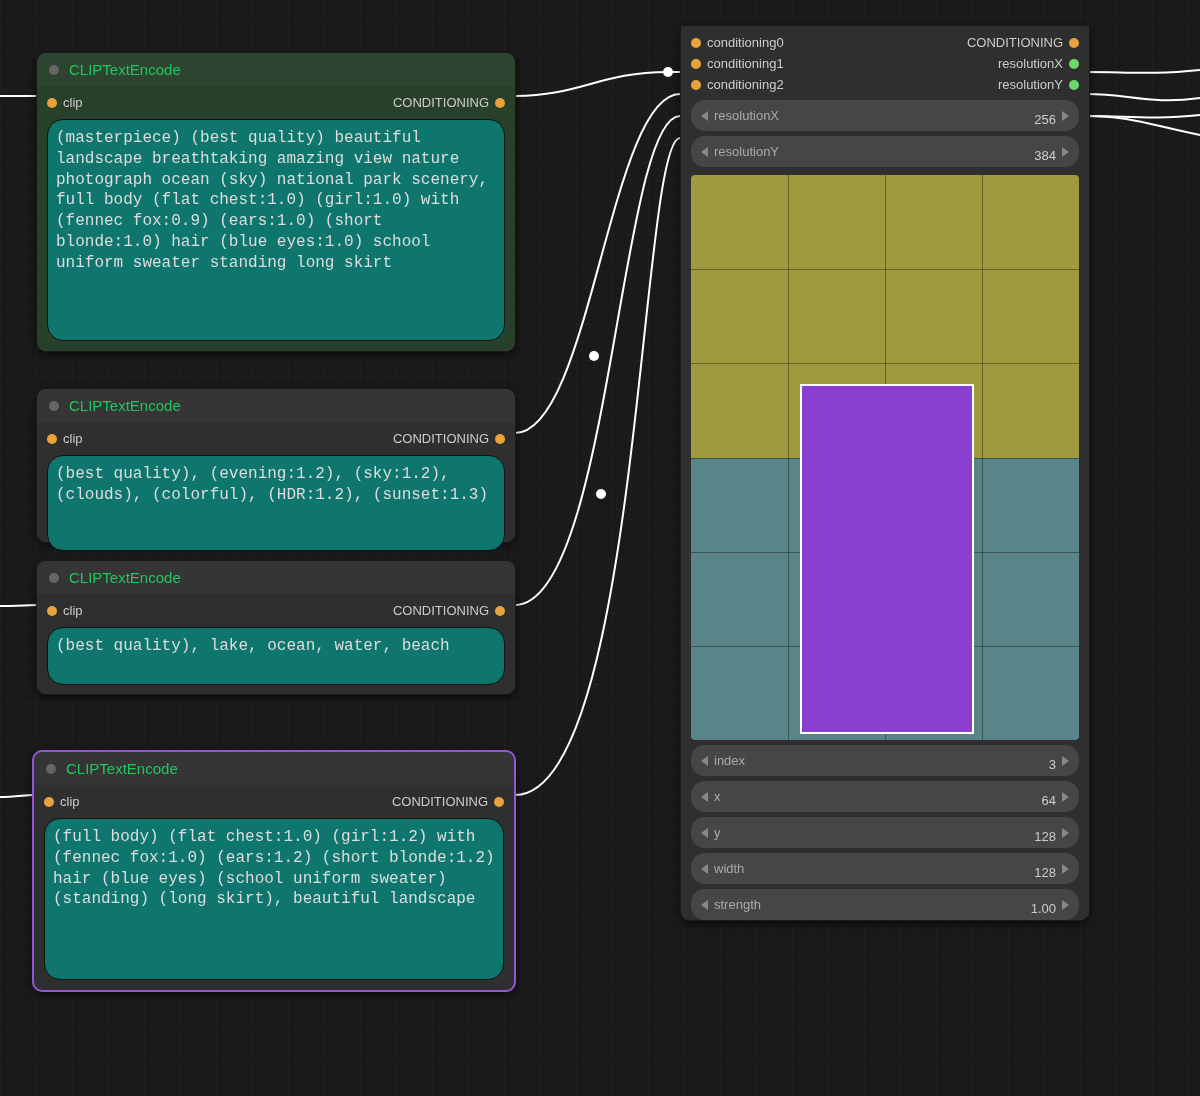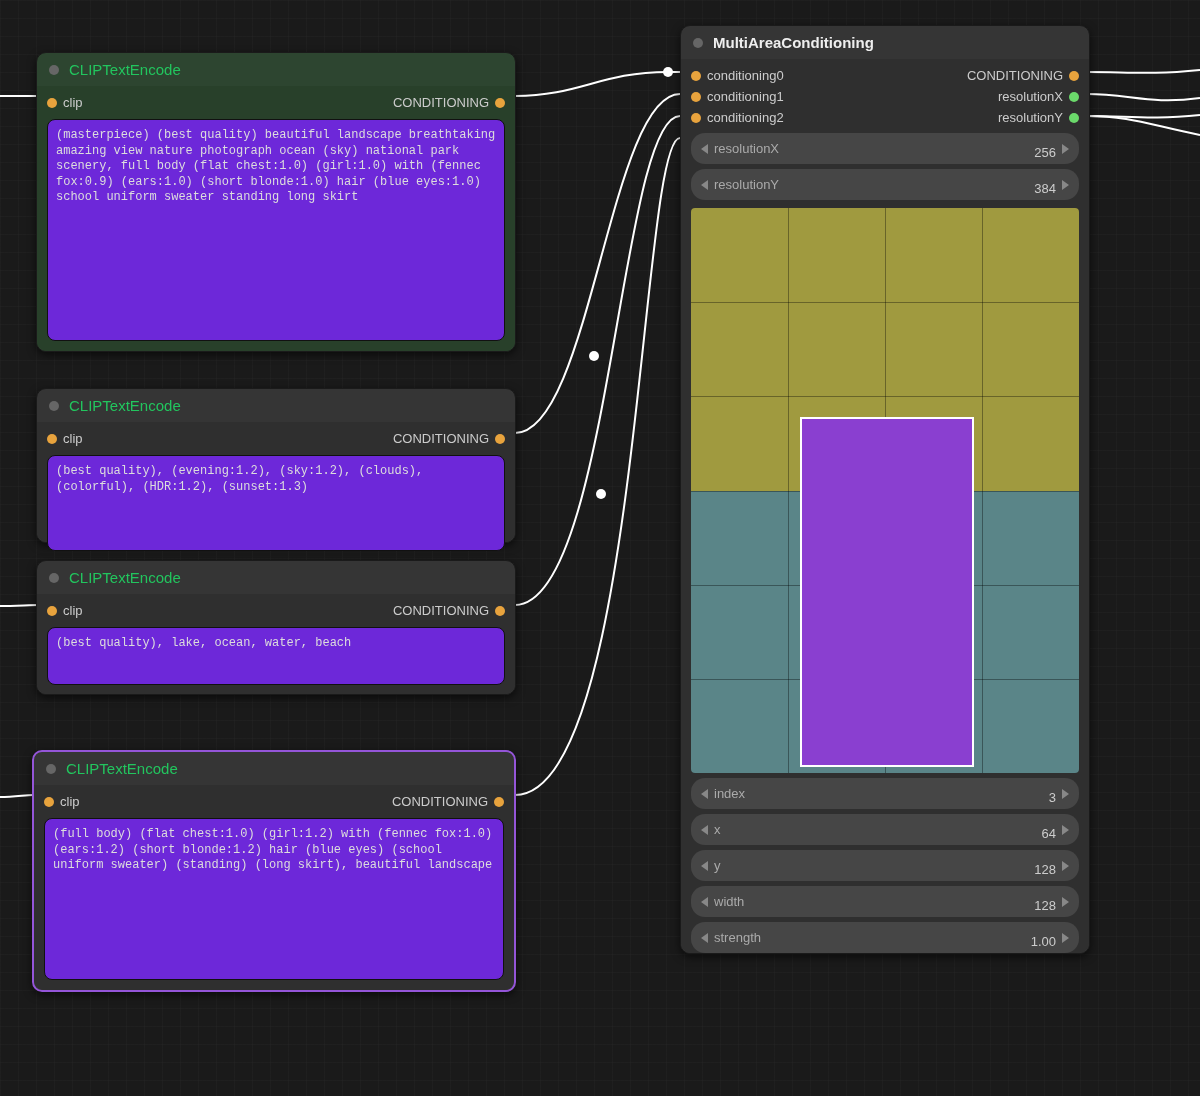--- a/index.html
+++ b/index.html
@@ -59,26 +59,26 @@
 .port-dot {
   width: 10px; height: 10px;
   border-radius: 50%;
   display: inline-block;
   flex-shrink: 0;
 }
 .p-orange { background: #e8a33d; }
 .p-green { background: #6bd96b; }
 .p-purple { background: #9455d8; }
 .textarea {
-  background: #6d28d9;
+  background: #0f766e;
   color: #ddd;
   font-family: "Courier New", monospace;
-  font-size: 12px;
+  font-size: 16px;
   padding: 8px;
-  border-radius: 8px;
+  border-radius: 16px;
   border: 1px solid #111;
   margin-top: 6px;
   width: 100%;
   white-space: pre-wrap;
   word-wrap: break-word;
   line-height: 1.3;
 }
 .widget {
   display: flex;
   align-items: center;
@@ -224,24 +224,20 @@
       <div class="port-right">
         <span>CONDITIONING</span>
         <span class="port-dot p-orange"></span>
       </div>
     </div>
     <div class="textarea" style="height:162px;">(full body) (flat chest:1.0) (girl:1.2) with (fennec fox:1.0) (ears:1.2) (short blonde:1.2) hair (blue eyes) (school uniform sweater) (standing) (long skirt), beautiful landscape</div>
   </div>
 </div>
 
 <div class="node" style="left:680px; top:25px; width:410px;">
-  <div class="node-header" style="color:#eee;">
-    <span class="collapse-dot"></span>
-    <span style="font-weight:bold;">MultiAreaConditioning</span>
-  </div>
   <div class="node-body" style="padding-bottom:0;">
     <div class="port-row">
       <div class="port-left">
         <span class="port-dot p-orange"></span>
         <span>conditioning0</span>
       </div>
       <div class="port-right">
         <span>CONDITIONING</span>
         <span class="port-dot p-orange"></span>
       </div>

